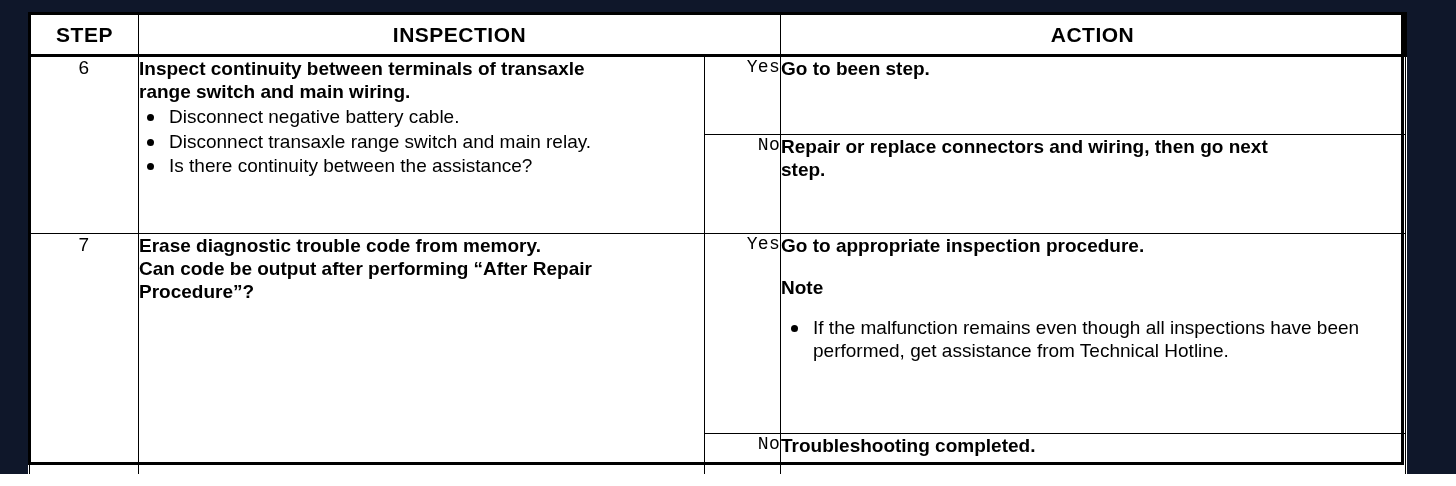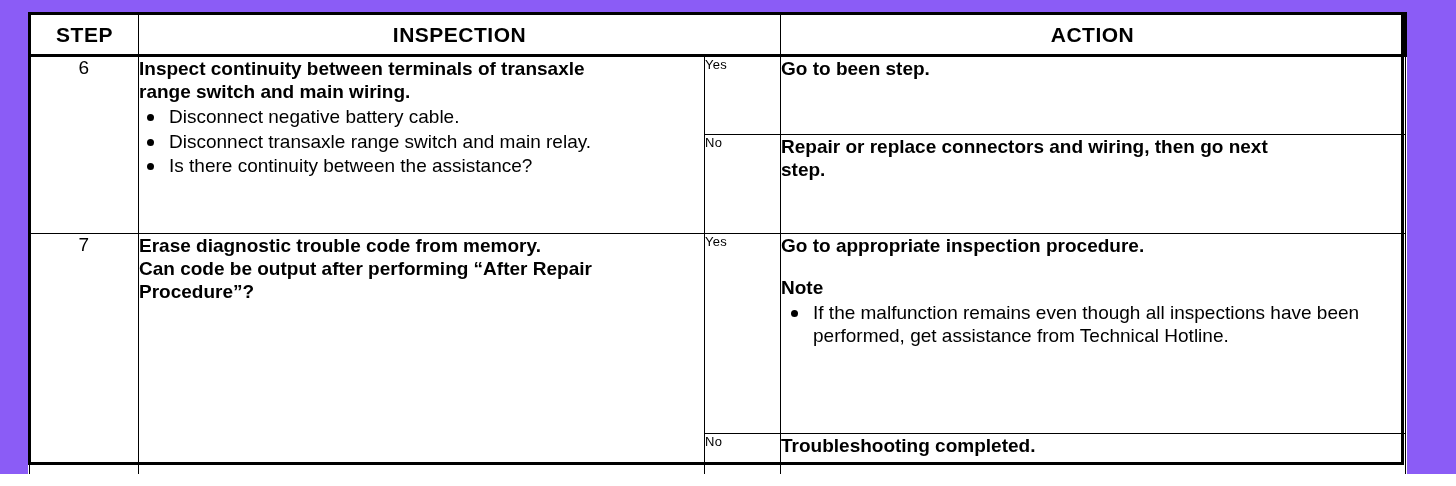--- a/index.html
+++ b/index.html
@@ -12,21 +12,21 @@
     height: 486px;
     font-family: "Liberation Sans", "DejaVu Sans", sans-serif;
     color: #000000;
     -webkit-font-smoothing: none;
   }
 
   #page {
     position: relative;
     width: 1456px;
     height: 474px;
-    background: #8b5cf6;
+    background: #0f172a;
     overflow: hidden;
   }
 
   
   .ts-table {
     position: absolute;
     left: 28px;
     top: 12px;
     width: 1376px;
     height: 453px;
@@ -86,24 +86,25 @@
     padding-top: 8px;
     letter-spacing: 0.3px;
     border-left: 3px solid #000;
   }
   .cell-insp {
     font-size: 19px;
     line-height: 1.22;
     padding: 7px 8px 6px 12px;
   }
   .cell-yn {
-    text-align: left;
-    font-size: 13px;
+    text-align: right;
+    font-size: 18px;
     padding-top: 8px;
     letter-spacing: 0.3px;
+    font-family: Liberation Mono, monospace;
   }
   .cell-action {
     font-size: 19px;
     line-height: 1.22;
     padding: 7px 10px 6px 12px;
     border-right: 3px solid #000;
   }
 
   .row-last td { border-bottom: 3px solid #000; }
 
@@ -134,21 +135,21 @@
   }
 
   .note-title {
     font-weight: bold;
     margin: 0;
     line-height: 1.25;
   }
   .spacer-line { height: 18px; }
 
   ul.bullets.note-bullets {
-    margin-top: 1px;
+    margin-top: 16px;
   }
   ul.bullets.note-bullets > li {
     padding-left: 32px;
   }
   ul.bullets.note-bullets > li::before {
     left: 10px;
   }
 </style>
 </head>
 <body>

